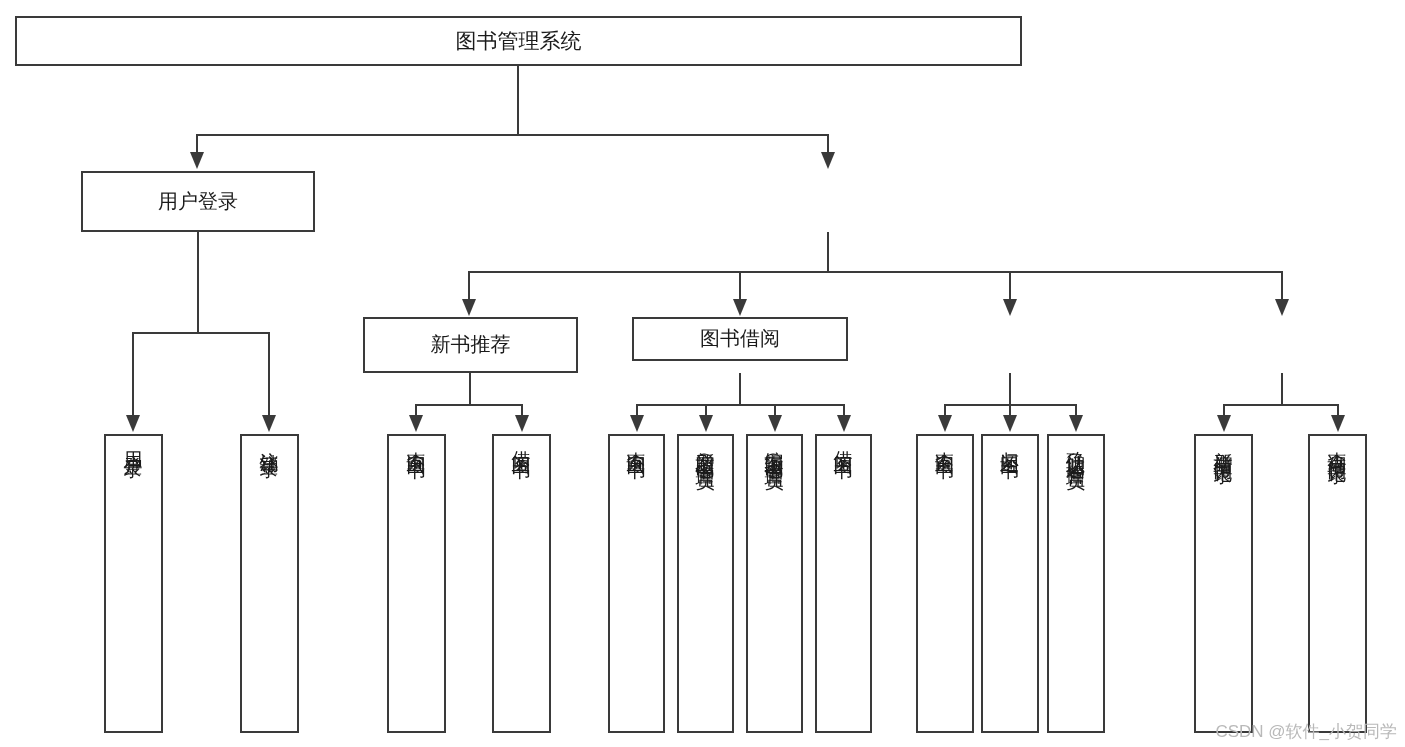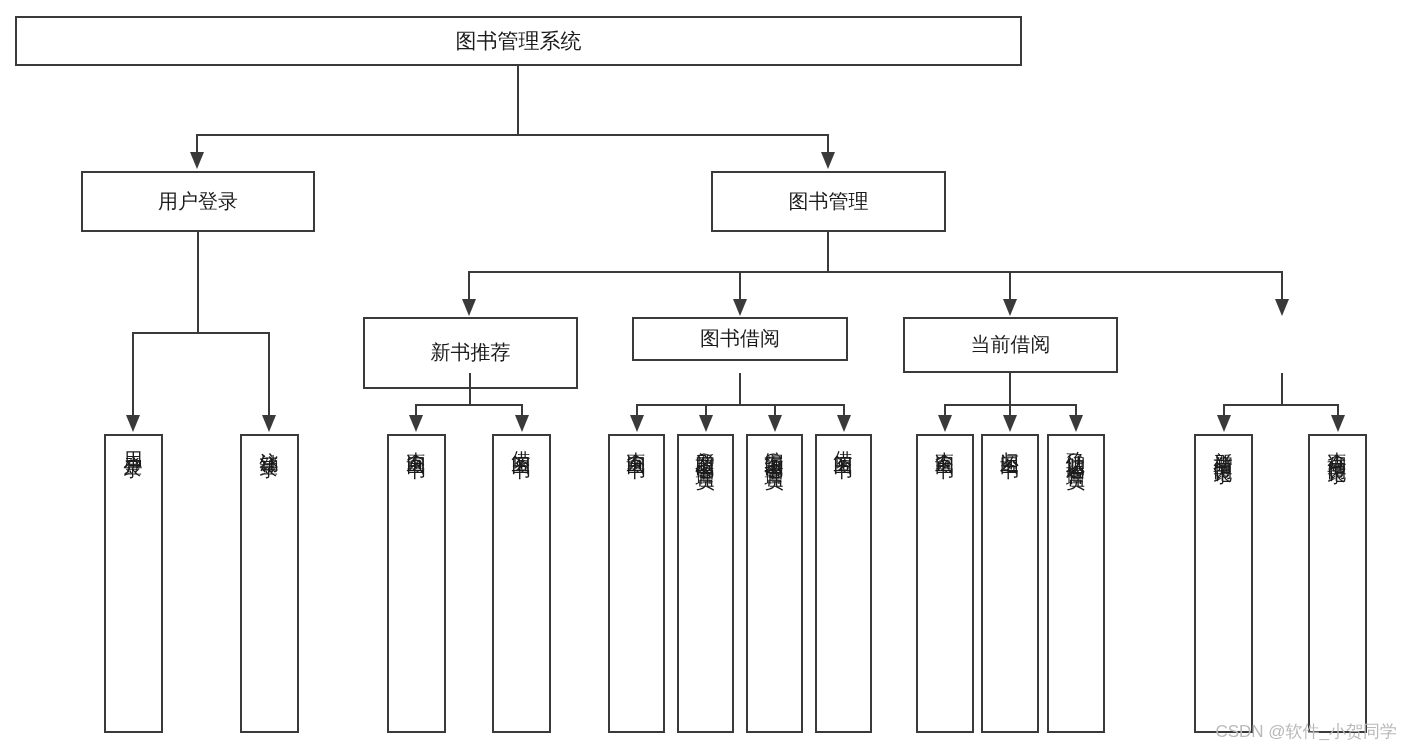--- a/index.html
+++ b/index.html
@@ -86,51 +86,45 @@
   <div class="seg h" style="left:197px;top:134px;width:632px;height:2px;"></div>
 
   <div class="seg v" style="left:196px;top:134px;width:2px;height:21px;"></div>
   <div class="arrow" style="left:190px;top:152px;"></div>
 
   <div class="seg v" style="left:827px;top:134px;width:2px;height:21px;"></div>
   <div class="arrow" style="left:821px;top:152px;"></div>
 
   <div class="node lvl2" style="left:81px;top:171px;width:234px;height:61px;">
     <span>用户登录</span>
-  </div>
-  <div class="node lvl2" style="left:711px;top:171px;width:235px;height:61px;">
-    <span>图书管理</span>
   </div>
 
   <div class="seg v" style="left:197px;top:232px;width:2px;height:101px;"></div>
   <div class="seg h" style="left:133px;top:332px;width:137px;height:2px;"></div>
   <div class="seg v" style="left:132px;top:332px;width:2px;height:86px;"></div>
   <div class="arrow" style="left:126px;top:415px;"></div>
   <div class="seg v" style="left:268px;top:332px;width:2px;height:86px;"></div>
   <div class="arrow" style="left:262px;top:415px;"></div>
 
   <div class="seg v" style="left:827px;top:232px;width:2px;height:41px;"></div>
   <div class="seg h" style="left:469px;top:271px;width:814px;height:2px;"></div>
   <div class="seg v" style="left:468px;top:271px;width:2px;height:31px;"></div>
   <div class="arrow" style="left:462px;top:299px;"></div>
   <div class="seg v" style="left:739px;top:271px;width:2px;height:31px;"></div>
   <div class="arrow" style="left:733px;top:299px;"></div>
   <div class="seg v" style="left:1009px;top:271px;width:2px;height:31px;"></div>
   <div class="arrow" style="left:1003px;top:299px;"></div>
   <div class="seg v" style="left:1281px;top:271px;width:2px;height:31px;"></div>
   <div class="arrow" style="left:1275px;top:299px;"></div>
 
-  <div class="node lvl3" style="left:363px;top:317px;width:215px;height:72px;justify-content:center;">
+  <div class="node lvl3" style="left:363px;top:317px;width:215px;height:56px;justify-content:center;">
     <span>新书推荐</span>
   </div>
   <div class="node lvl3" style="left:632px;top:317px;width:216px;height:44px;">
     <span>图书借阅</span>
-  </div>
-  <div class="node lvl3" style="left:903px;top:317px;width:215px;height:56px;">
-    <span>当前借阅</span>
   </div>
 
   <div class="seg v" style="left:469px;top:373px;width:2px;height:32px;"></div>
   <div class="seg h" style="left:416px;top:404px;width:107px;height:2px;"></div>
   <div class="seg v" style="left:415px;top:404px;width:2px;height:14px;"></div>
   <div class="arrow" style="left:409px;top:415px;"></div>
   <div class="seg v" style="left:521px;top:404px;width:2px;height:14px;"></div>
   <div class="arrow" style="left:515px;top:415px;"></div>
 
   <div class="seg v" style="left:739px;top:373px;width:2px;height:32px;"></div>

